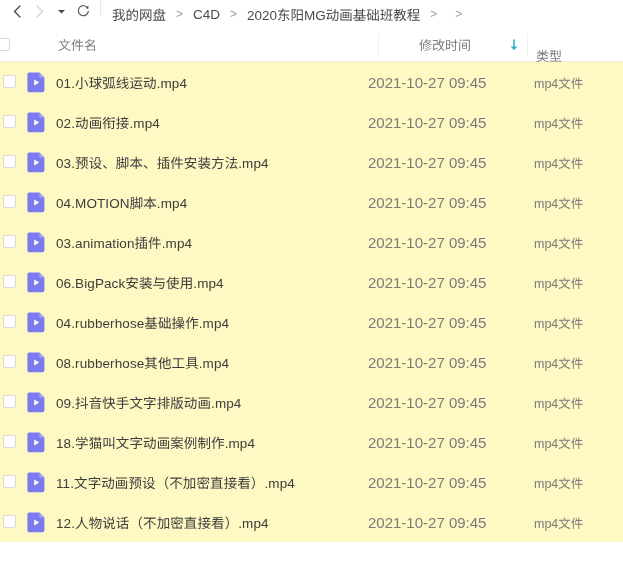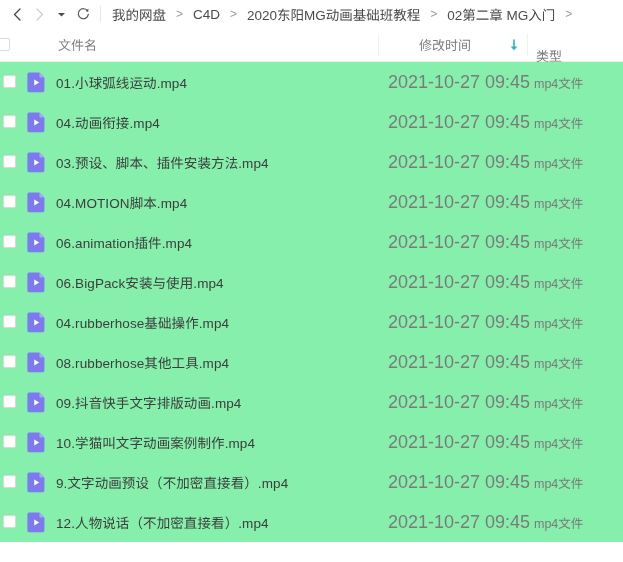--- a/index.html
+++ b/index.html
@@ -16,21 +16,20 @@
     color: #3c3c3c;
     overflow: hidden;
     -webkit-font-smoothing: antialiased;
   }
 
   
   .navbar {
     position: relative;
     height: 28px;
     display: flex;
-    align-items: center;
     padding: 0 0 0 6px;
     box-sizing: border-box;
     background: #ffffff;
   }
   .nav-btn {
     width: 22px;
     height: 22px;
     display: flex;
     align-items: center;
     justify-content: center;
@@ -134,21 +133,21 @@
   .hdr-type {
     position: absolute;
     left: 536px;
     color: #7d7d7d;
     margin-top: 21px;
   }
 
   
   .file-list {
     position: relative;
-    background: #86efac;
+    background: #fef9c3;
     text-decoration: underline;
   }
   .file-row {
     position: relative;
     height: 40px;
     display: flex;
     align-items: center;
     cursor: default;
   }
 
@@ -171,22 +170,22 @@
     left: 56px;
     font-size: 13.5px;
     color: #3d3d3d;
     white-space: nowrap;
     cursor: pointer;
     letter-spacing: 0.1px;
   }
 
   .ftime {
     position: absolute;
-    left: 388px;
-    font-size: 18px;
+    left: 368px;
+    font-size: 15px;
     color: #7b7b7b;
     white-space: nowrap;
   }
   .ftype {
     position: absolute;
     left: 534px;
     font-size: 12.5px;
     color: #7b7b7b;
     white-space: nowrap;
   }
@@ -231,21 +230,20 @@
 
   <div class="nav-sep"></div>
 
   <div class="crumbs">
     <span class="crumb">我的网盘</span>
     <span class="crumb-arrow">&gt;</span>
     <span class="crumb">C4D</span>
     <span class="crumb-arrow">&gt;</span>
     <span class="crumb">2020东阳MG动画基础班教程</span>
     <span class="crumb-arrow">&gt;</span>
-    <span class="crumb">02第二章 MG入门</span>
     <span class="crumb-arrow">&gt;</span>
   </div>
 </div>
 
 <div class="col-header">
   <div class="hdr-divider d1"></div>
   <div class="hdr-divider d2"></div>
 
   <div class="cb-cell">
     <div class="checkbox"></div>
@@ -282,21 +280,21 @@
 
   <div class="file-row">
     <div class="checkbox row-cb"></div>
     <span class="ficon">
       <svg width="19" height="21" viewBox="0 0 19 21">
         <path d="M2 0.6 h10.4 L17.4 5.4 V18.6 a1.6 1.6 0 0 1 -1.6 1.6 H2 a1.6 1.6 0 0 1 -1.6 -1.6 V2.2 A1.6 1.6 0 0 1 2 0.6 Z" fill="#7d7af0"></path>
         <path d="M12.4 0.6 L17.4 5.4 H13.2 a0.8 0.8 0 0 1 -0.8 -0.8 Z" fill="#a9a7f6"></path>
         <path d="M7.2 7.6 L12.2 10.5 L7.2 13.4 Z" fill="#ffffff"></path>
       </svg>
     </span>
-    <span class="fname">04.动画衔接.mp4</span>
+    <span class="fname">02.动画衔接.mp4</span>
     <span class="ftime">2021-10-27 09:45</span>
     <span class="ftype">mp4文件</span>
   </div>
 
   <div class="file-row">
     <div class="checkbox row-cb"></div>
     <span class="ficon">
       <svg width="19" height="21" viewBox="0 0 19 21">
         <path d="M2 0.6 h10.4 L17.4 5.4 V18.6 a1.6 1.6 0 0 1 -1.6 1.6 H2 a1.6 1.6 0 0 1 -1.6 -1.6 V2.2 A1.6 1.6 0 0 1 2 0.6 Z" fill="#7d7af0"></path>
         <path d="M12.4 0.6 L17.4 5.4 H13.2 a0.8 0.8 0 0 1 -0.8 -0.8 Z" fill="#a9a7f6"></path>
@@ -324,21 +322,21 @@
 
   <div class="file-row">
     <div class="checkbox row-cb"></div>
     <span class="ficon">
       <svg width="19" height="21" viewBox="0 0 19 21">
         <path d="M2 0.6 h10.4 L17.4 5.4 V18.6 a1.6 1.6 0 0 1 -1.6 1.6 H2 a1.6 1.6 0 0 1 -1.6 -1.6 V2.2 A1.6 1.6 0 0 1 2 0.6 Z" fill="#7d7af0"></path>
         <path d="M12.4 0.6 L17.4 5.4 H13.2 a0.8 0.8 0 0 1 -0.8 -0.8 Z" fill="#a9a7f6"></path>
         <path d="M7.2 7.6 L12.2 10.5 L7.2 13.4 Z" fill="#ffffff"></path>
       </svg>
     </span>
-    <span class="fname">06.animation插件.mp4</span>
+    <span class="fname">03.animation插件.mp4</span>
     <span class="ftime">2021-10-27 09:45</span>
     <span class="ftype">mp4文件</span>
   </div>
 
   <div class="file-row">
     <div class="checkbox row-cb"></div>
     <span class="ficon">
       <svg width="19" height="21" viewBox="0 0 19 21">
         <path d="M2 0.6 h10.4 L17.4 5.4 V18.6 a1.6 1.6 0 0 1 -1.6 1.6 H2 a1.6 1.6 0 0 1 -1.6 -1.6 V2.2 A1.6 1.6 0 0 1 2 0.6 Z" fill="#7d7af0"></path>
         <path d="M12.4 0.6 L17.4 5.4 H13.2 a0.8 0.8 0 0 1 -0.8 -0.8 Z" fill="#a9a7f6"></path>
@@ -394,35 +392,35 @@
 
   <div class="file-row">
     <div class="checkbox row-cb"></div>
     <span class="ficon">
       <svg width="19" height="21" viewBox="0 0 19 21">
         <path d="M2 0.6 h10.4 L17.4 5.4 V18.6 a1.6 1.6 0 0 1 -1.6 1.6 H2 a1.6 1.6 0 0 1 -1.6 -1.6 V2.2 A1.6 1.6 0 0 1 2 0.6 Z" fill="#7d7af0"></path>
         <path d="M12.4 0.6 L17.4 5.4 H13.2 a0.8 0.8 0 0 1 -0.8 -0.8 Z" fill="#a9a7f6"></path>
         <path d="M7.2 7.6 L12.2 10.5 L7.2 13.4 Z" fill="#ffffff"></path>
       </svg>
     </span>
-    <span class="fname">10.学猫叫文字动画案例制作.mp4</span>
-    <span class="ftime">2021-10-27 09:45</span>
-    <span class="ftype">mp4文件</span>
-  </div>
-
-  <div class="file-row">
-    <div class="checkbox row-cb"></div>
-    <span class="ficon">
-      <svg width="19" height="21" viewBox="0 0 19 21">
-        <path d="M2 0.6 h10.4 L17.4 5.4 V18.6 a1.6 1.6 0 0 1 -1.6 1.6 H2 a1.6 1.6 0 0 1 -1.6 -1.6 V2.2 A1.6 1.6 0 0 1 2 0.6 Z" fill="#7d7af0"></path>
-        <path d="M12.4 0.6 L17.4 5.4 H13.2 a0.8 0.8 0 0 1 -0.8 -0.8 Z" fill="#a9a7f6"></path>
-        <path d="M7.2 7.6 L12.2 10.5 L7.2 13.4 Z" fill="#ffffff"></path>
-      </svg>
-    </span>
-    <span class="fname">9.文字动画预设（不加密直接看）.mp4</span>
+    <span class="fname">18.学猫叫文字动画案例制作.mp4</span>
+    <span class="ftime">2021-10-27 09:45</span>
+    <span class="ftype">mp4文件</span>
+  </div>
+
+  <div class="file-row">
+    <div class="checkbox row-cb"></div>
+    <span class="ficon">
+      <svg width="19" height="21" viewBox="0 0 19 21">
+        <path d="M2 0.6 h10.4 L17.4 5.4 V18.6 a1.6 1.6 0 0 1 -1.6 1.6 H2 a1.6 1.6 0 0 1 -1.6 -1.6 V2.2 A1.6 1.6 0 0 1 2 0.6 Z" fill="#7d7af0"></path>
+        <path d="M12.4 0.6 L17.4 5.4 H13.2 a0.8 0.8 0 0 1 -0.8 -0.8 Z" fill="#a9a7f6"></path>
+        <path d="M7.2 7.6 L12.2 10.5 L7.2 13.4 Z" fill="#ffffff"></path>
+      </svg>
+    </span>
+    <span class="fname">11.文字动画预设（不加密直接看）.mp4</span>
     <span class="ftime">2021-10-27 09:45</span>
     <span class="ftype">mp4文件</span>
   </div>
 
   <div class="file-row">
     <div class="checkbox row-cb"></div>
     <span class="ficon">
       <svg width="19" height="21" viewBox="0 0 19 21">
         <path d="M2 0.6 h10.4 L17.4 5.4 V18.6 a1.6 1.6 0 0 1 -1.6 1.6 H2 a1.6 1.6 0 0 1 -1.6 -1.6 V2.2 A1.6 1.6 0 0 1 2 0.6 Z" fill="#7d7af0"></path>
         <path d="M12.4 0.6 L17.4 5.4 H13.2 a0.8 0.8 0 0 1 -0.8 -0.8 Z" fill="#a9a7f6"></path>

